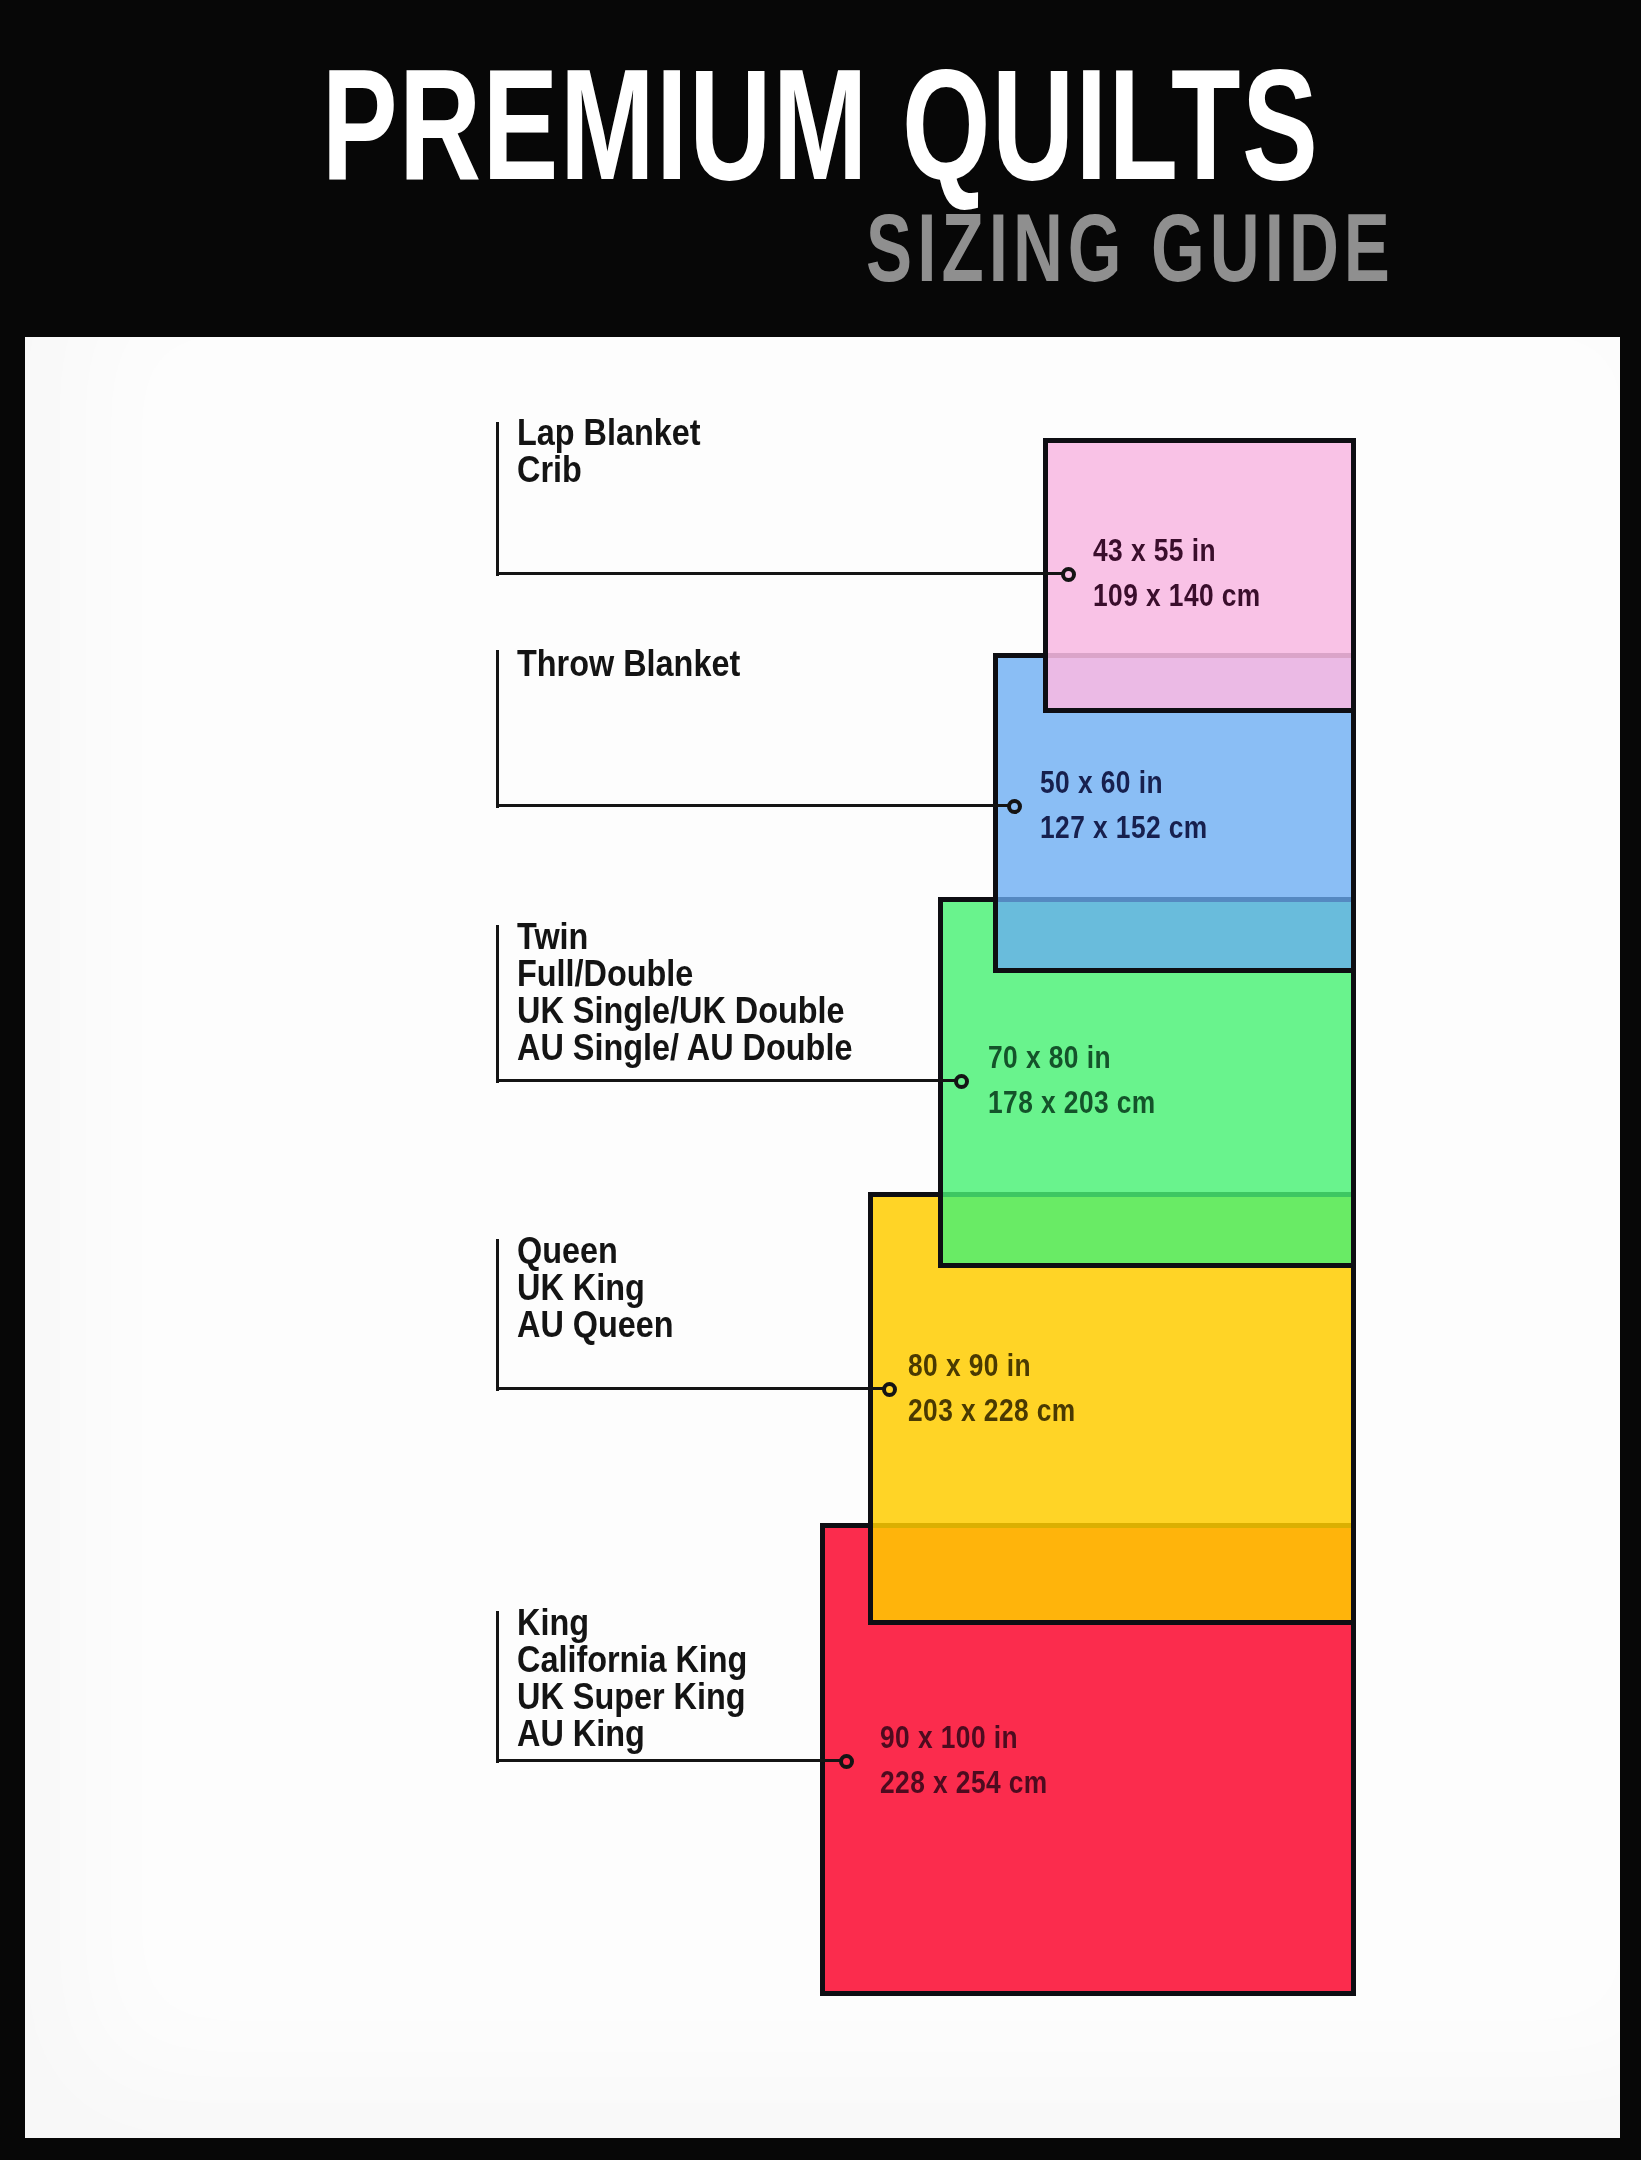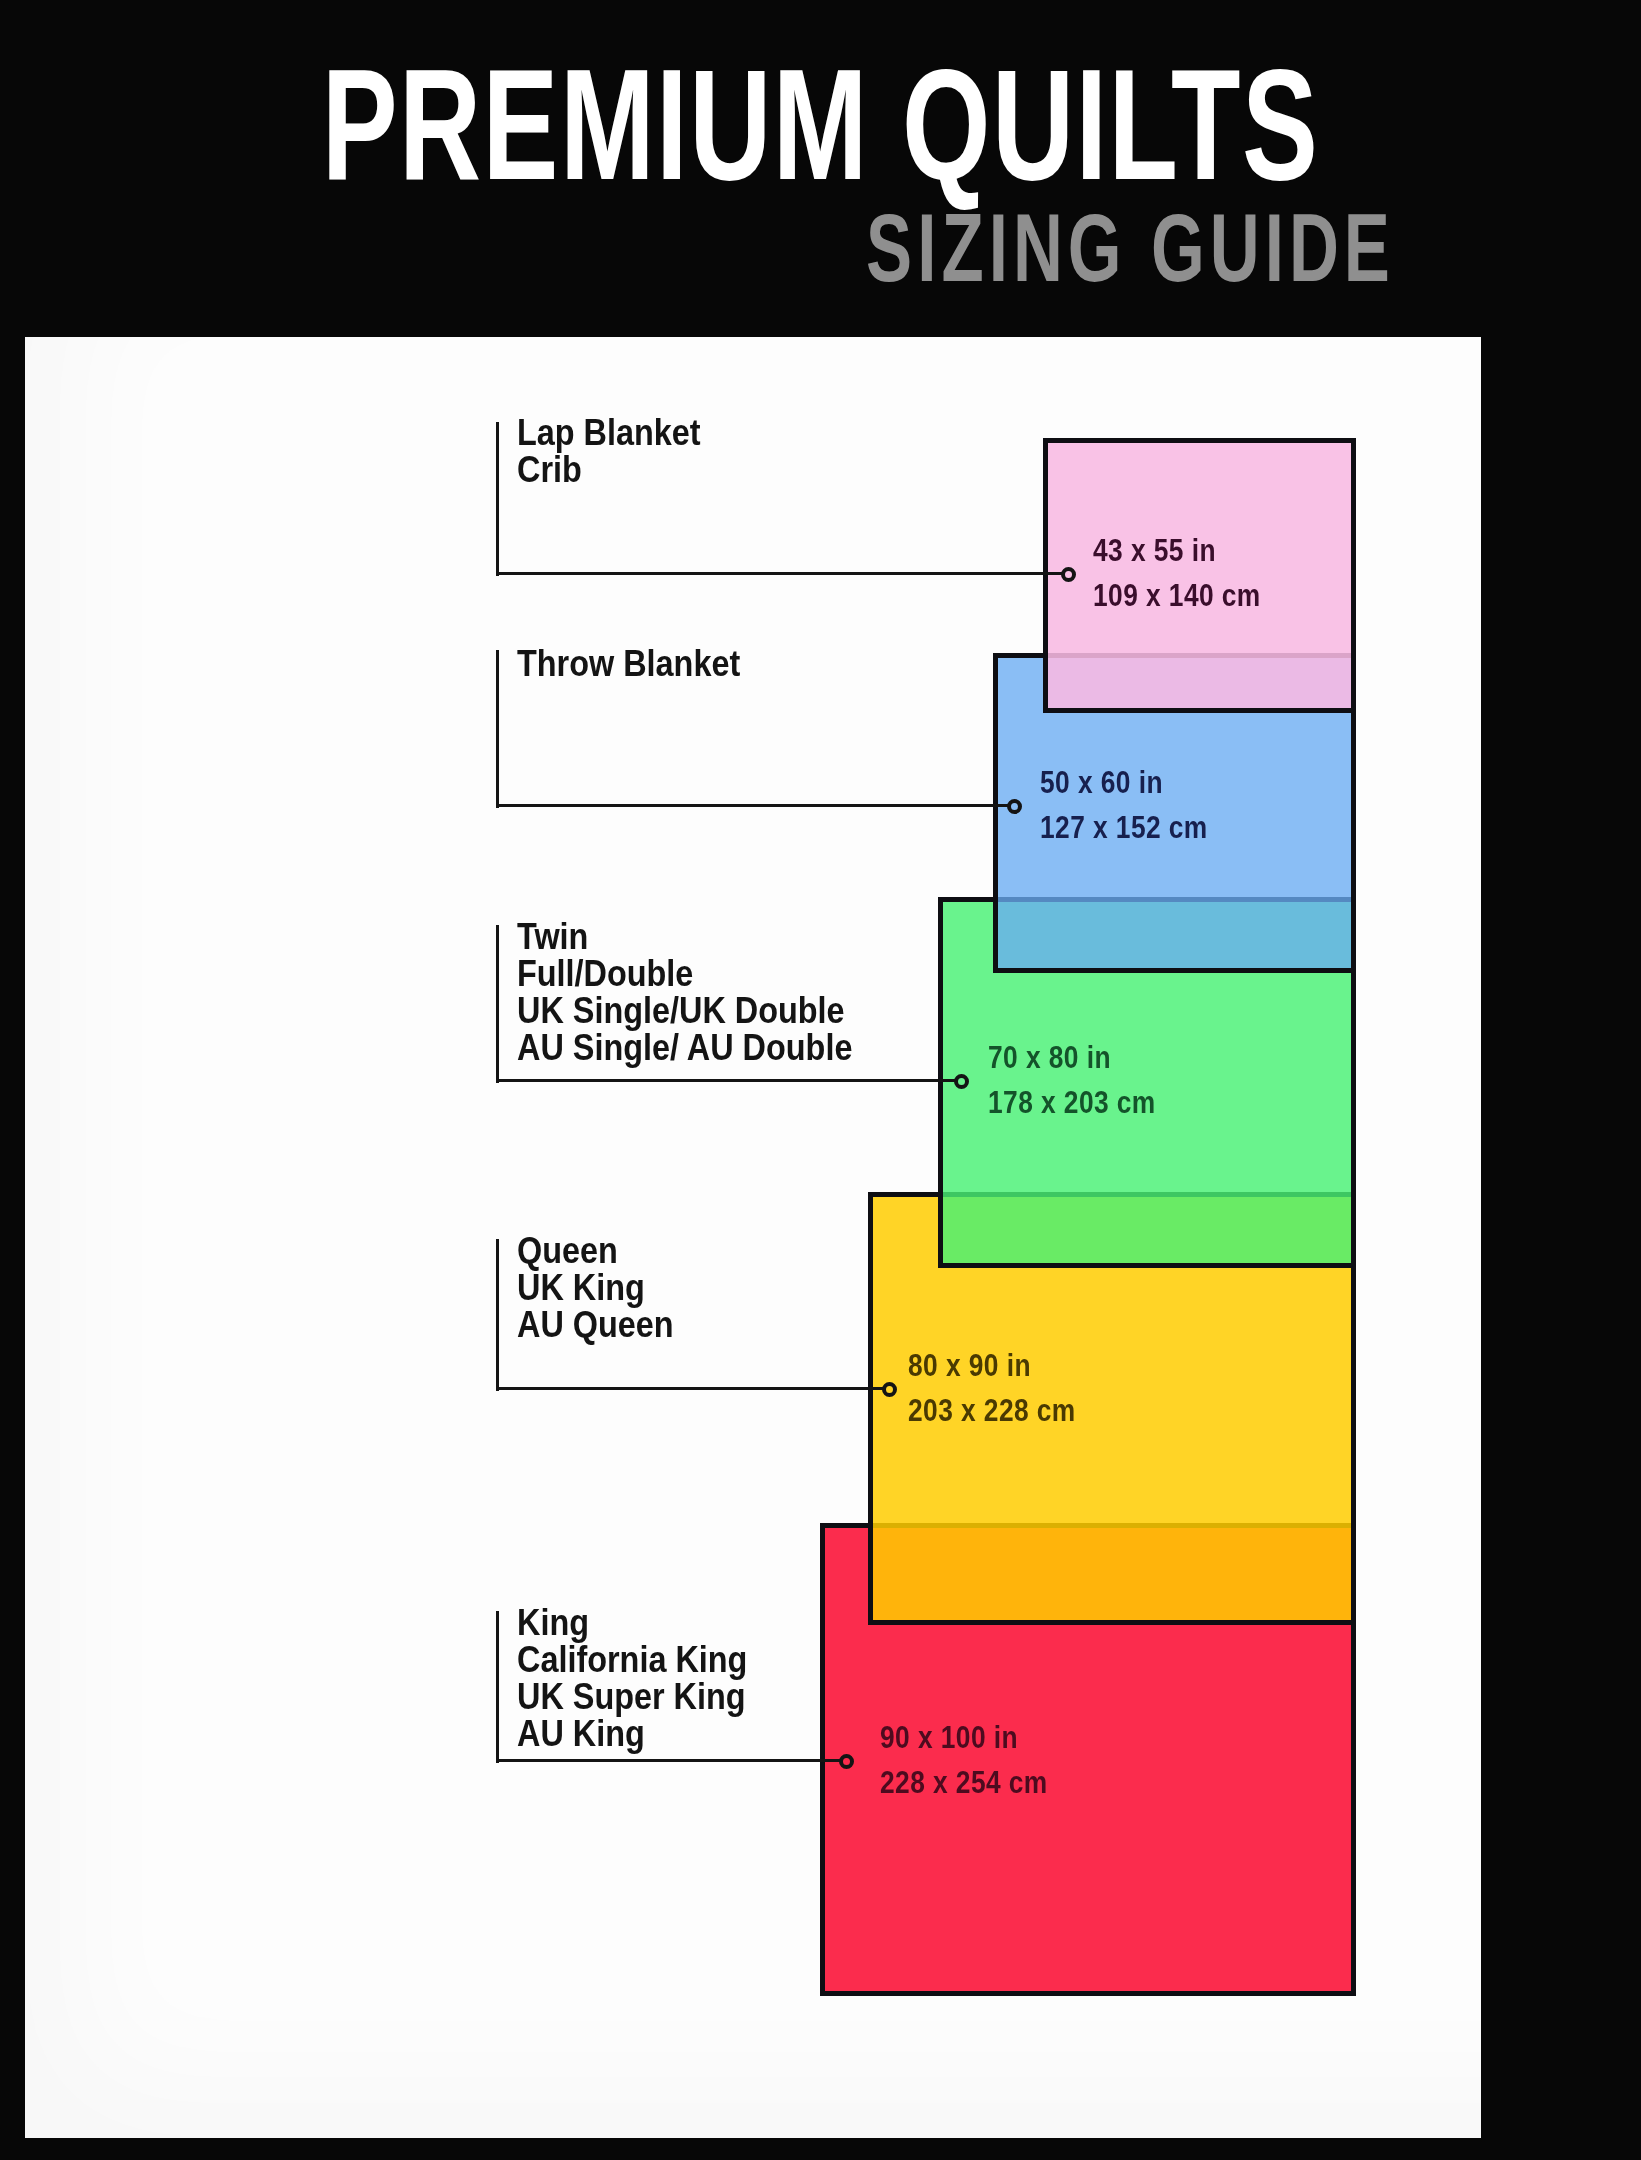--- a/index.html
+++ b/index.html
@@ -1,16 +1,16 @@
 <!DOCTYPE html>
 <html><head>
 <meta charset="utf-8">
 <style>
   html,body{margin:0;padding:0;background:#070707;}
-  .page{position:relative;width:1481px;height:2160px;background:#070707;overflow:hidden;
+  .page{position:relative;width:1641px;height:2160px;background:#070707;overflow:hidden;
         font-family:"Liberation Sans",sans-serif;}
   
   .title{position:absolute;top:34px;left:0;width:1641px;margin:0;text-align:center;
          font-size:158px;font-weight:700;color:#ffffff;letter-spacing:2px;
          transform:scaleX(.72);transform-origin:50% 50%;white-space:nowrap;}
   .subtitle{position:absolute;top:193px;left:0;width:1395px;text-align:right;
          font-size:96px;font-weight:700;color:#8f8f8f;letter-spacing:7px;
          transform:scaleX(.72);transform-origin:100% 50%;white-space:nowrap;}
   
   .panel{position:absolute;left:25px;top:337px;width:1595px;height:1801px;background:#fdfdfd;

